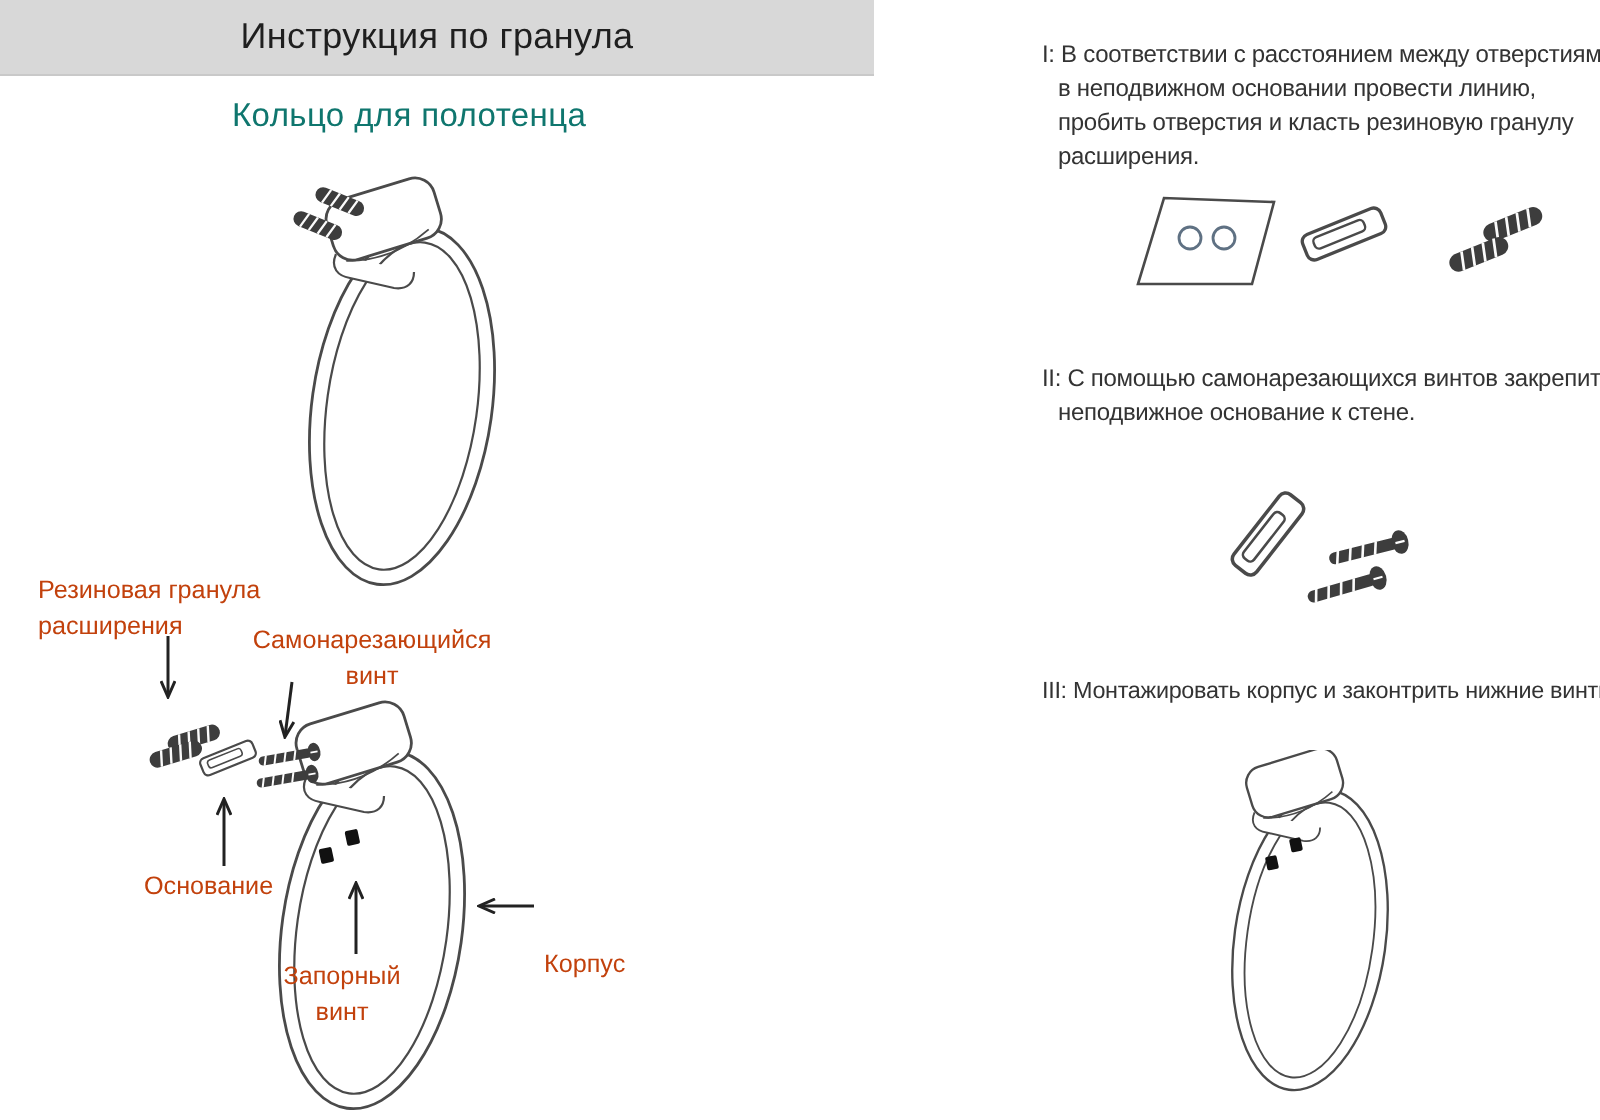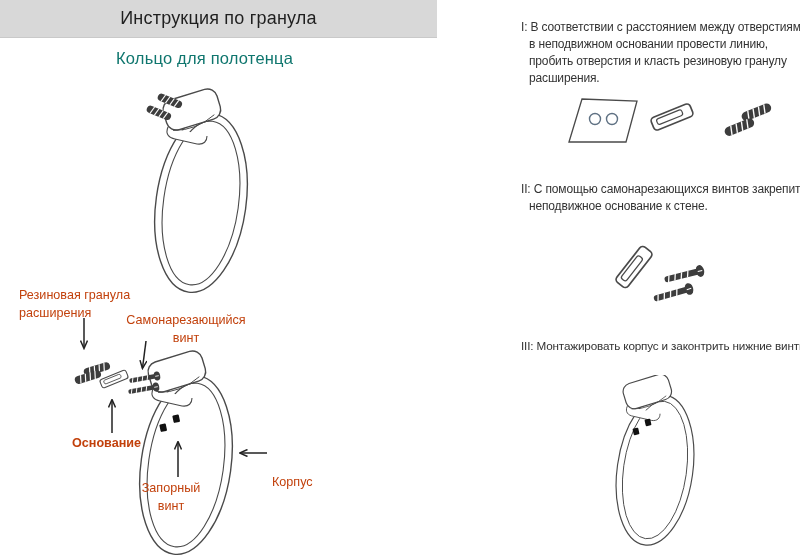--- a/index.html
+++ b/index.html
@@ -16,21 +16,21 @@
   .step-text{
     position:absolute;left:521px;width:284px;font-size:12px;line-height:17px;
     letter-spacing:-.15px;color:#333;margin:0;padding-left:8px;text-indent:-8px;
   }
   #step1-text{top:19px;}
   #step2-text{top:181px;}
   #step3-text{top:337px;width:292px;white-space:nowrap;font-size:11.7px;}
   .lbl{position:absolute;font-size:12.6px;line-height:18px;color:#c2410c;white-space:pre-line;}
   #lbl-granule{left:19px;top:286px;}
   #lbl-selftap{left:95px;top:311px;width:122px;text-align:center;margin-left:30px;}
-  #lbl-base{left:72px;top:434px;font-weight:bold;}
+  #lbl-base{left:72px;top:434px;}
   #lbl-locking{left:121px;top:479px;width:100px;text-align:center;}
   #lbl-body{left:272px;top:445px;margin-top:28px;}
   svg.illu{position:absolute;}
   #main-illu{left:135px;top:85px;}
   #exploded-illu{left:0px;top:280px;}
   #step1-illu{left:560px;top:88px;}
   #step2-illu{left:600px;top:230px;}
   #step3-illu{left:595px;top:375px;}
 </style>
 </head>

